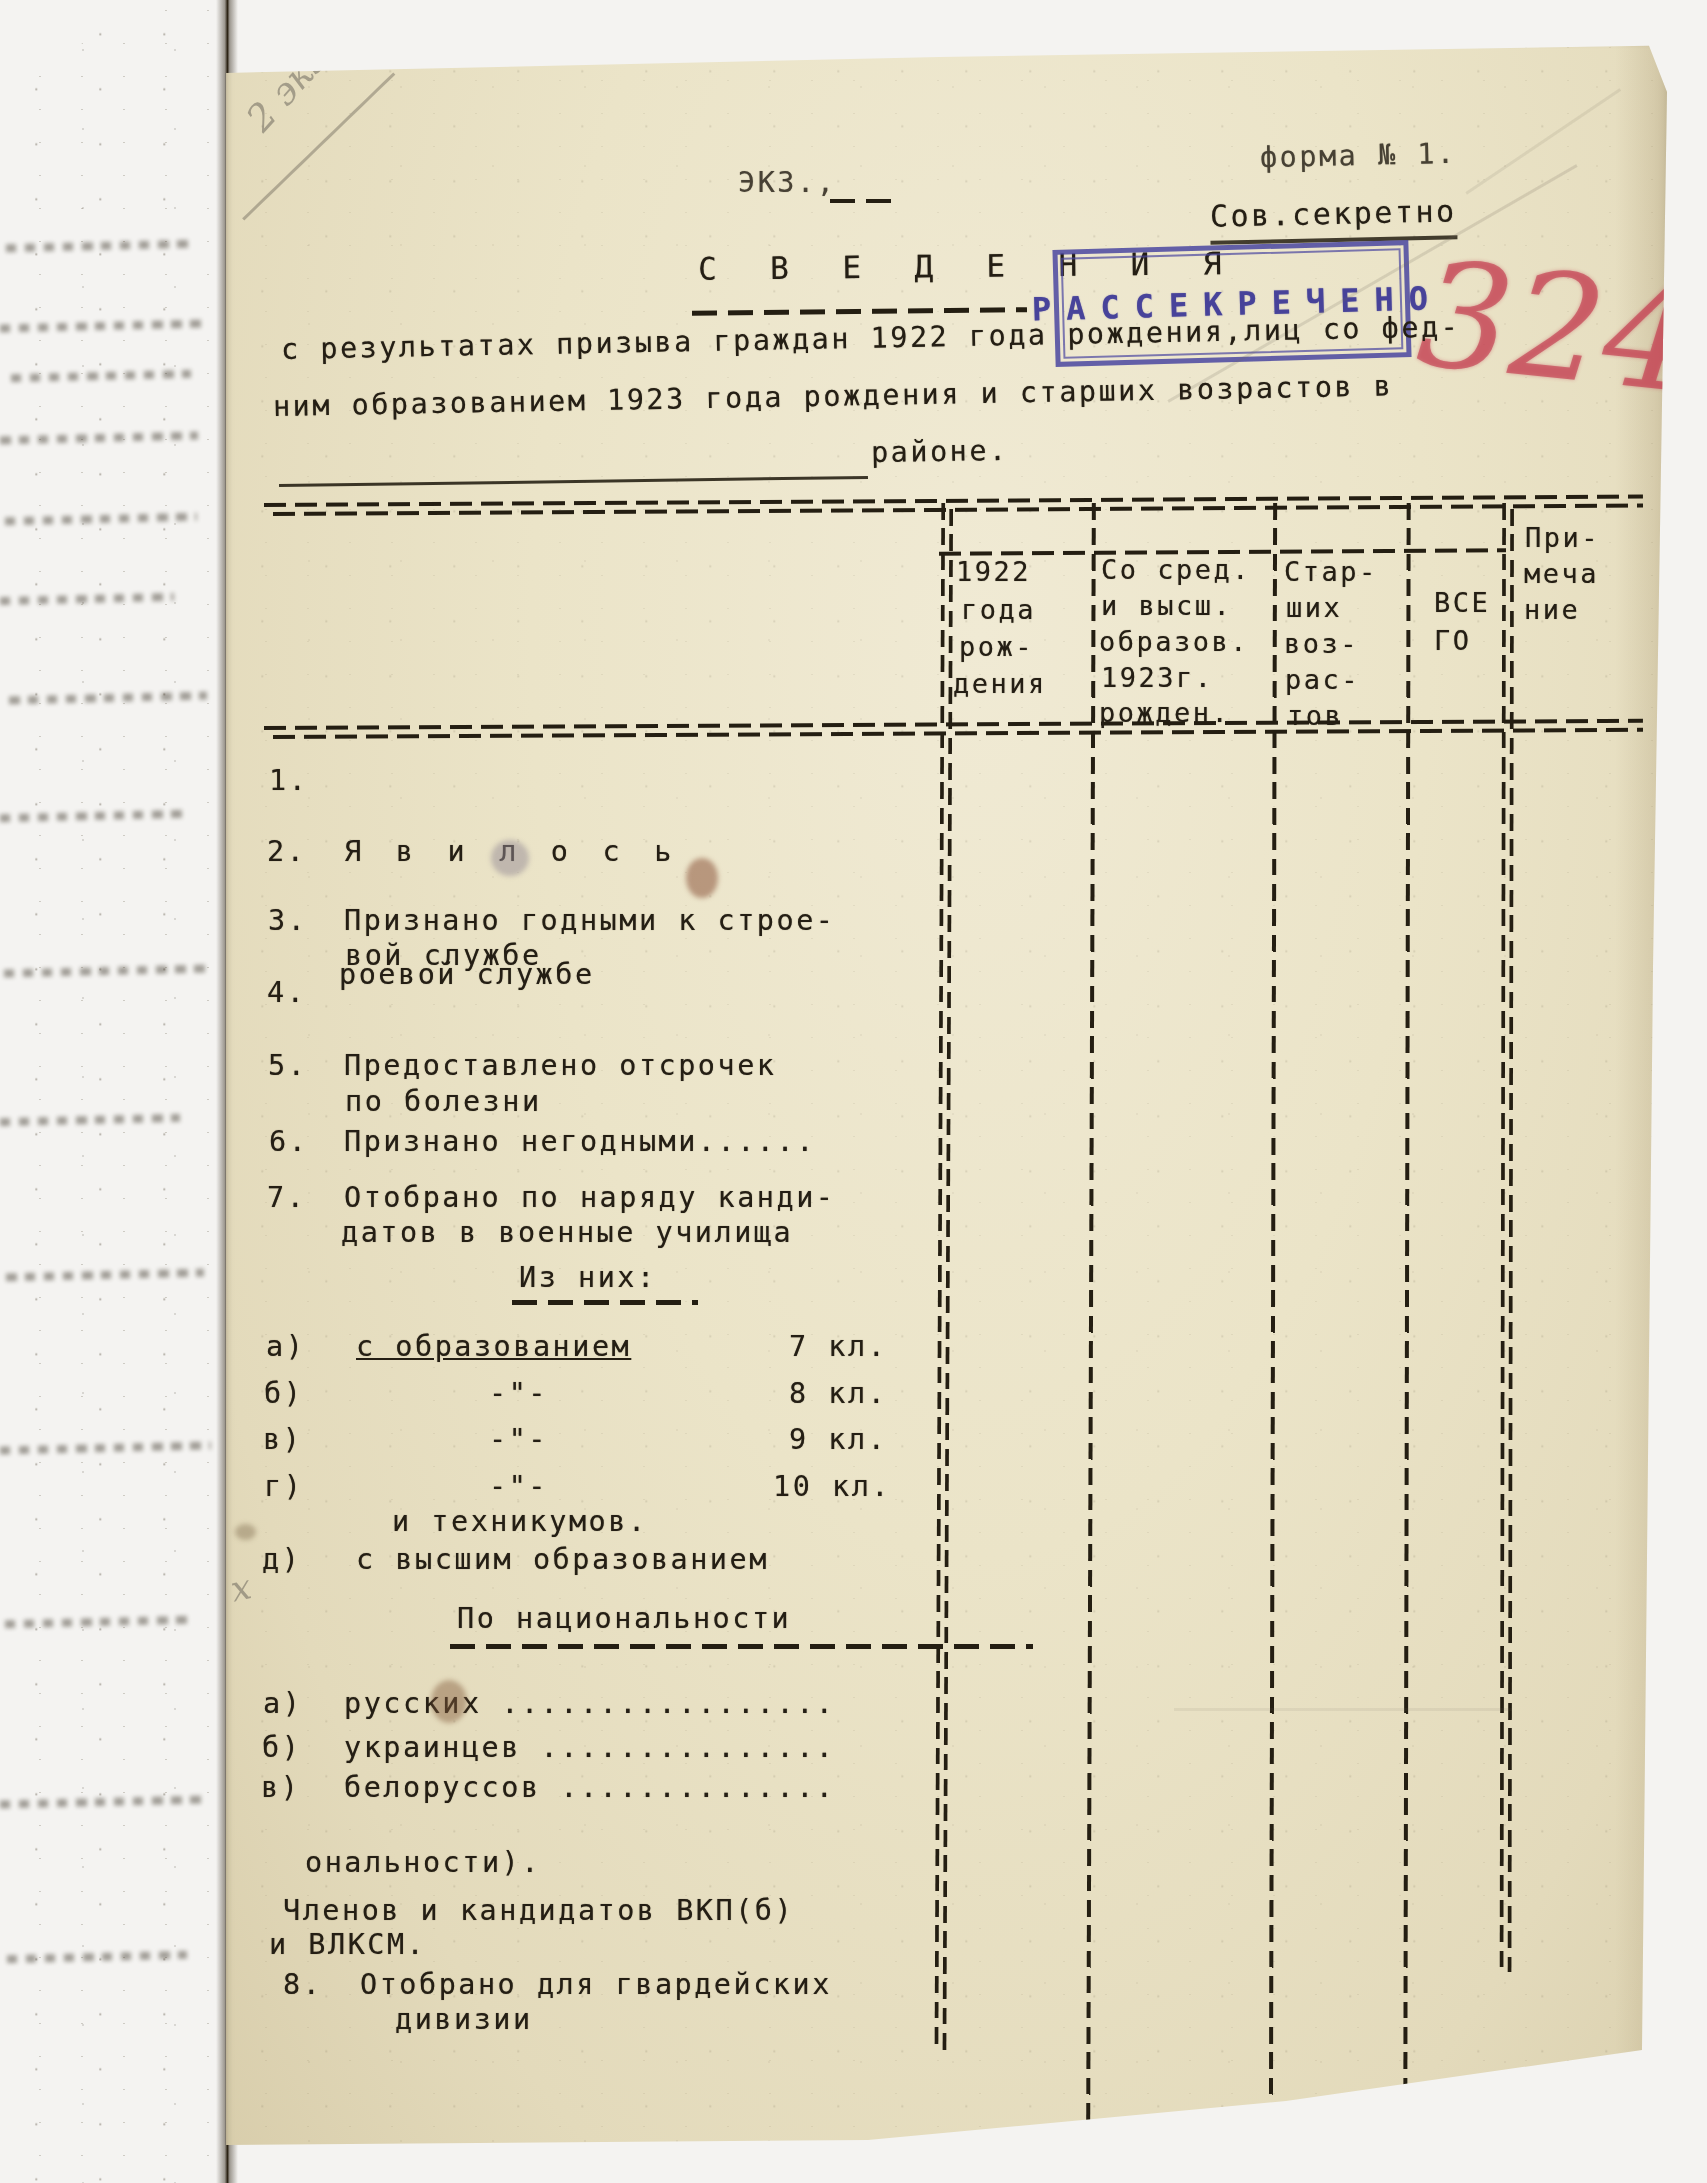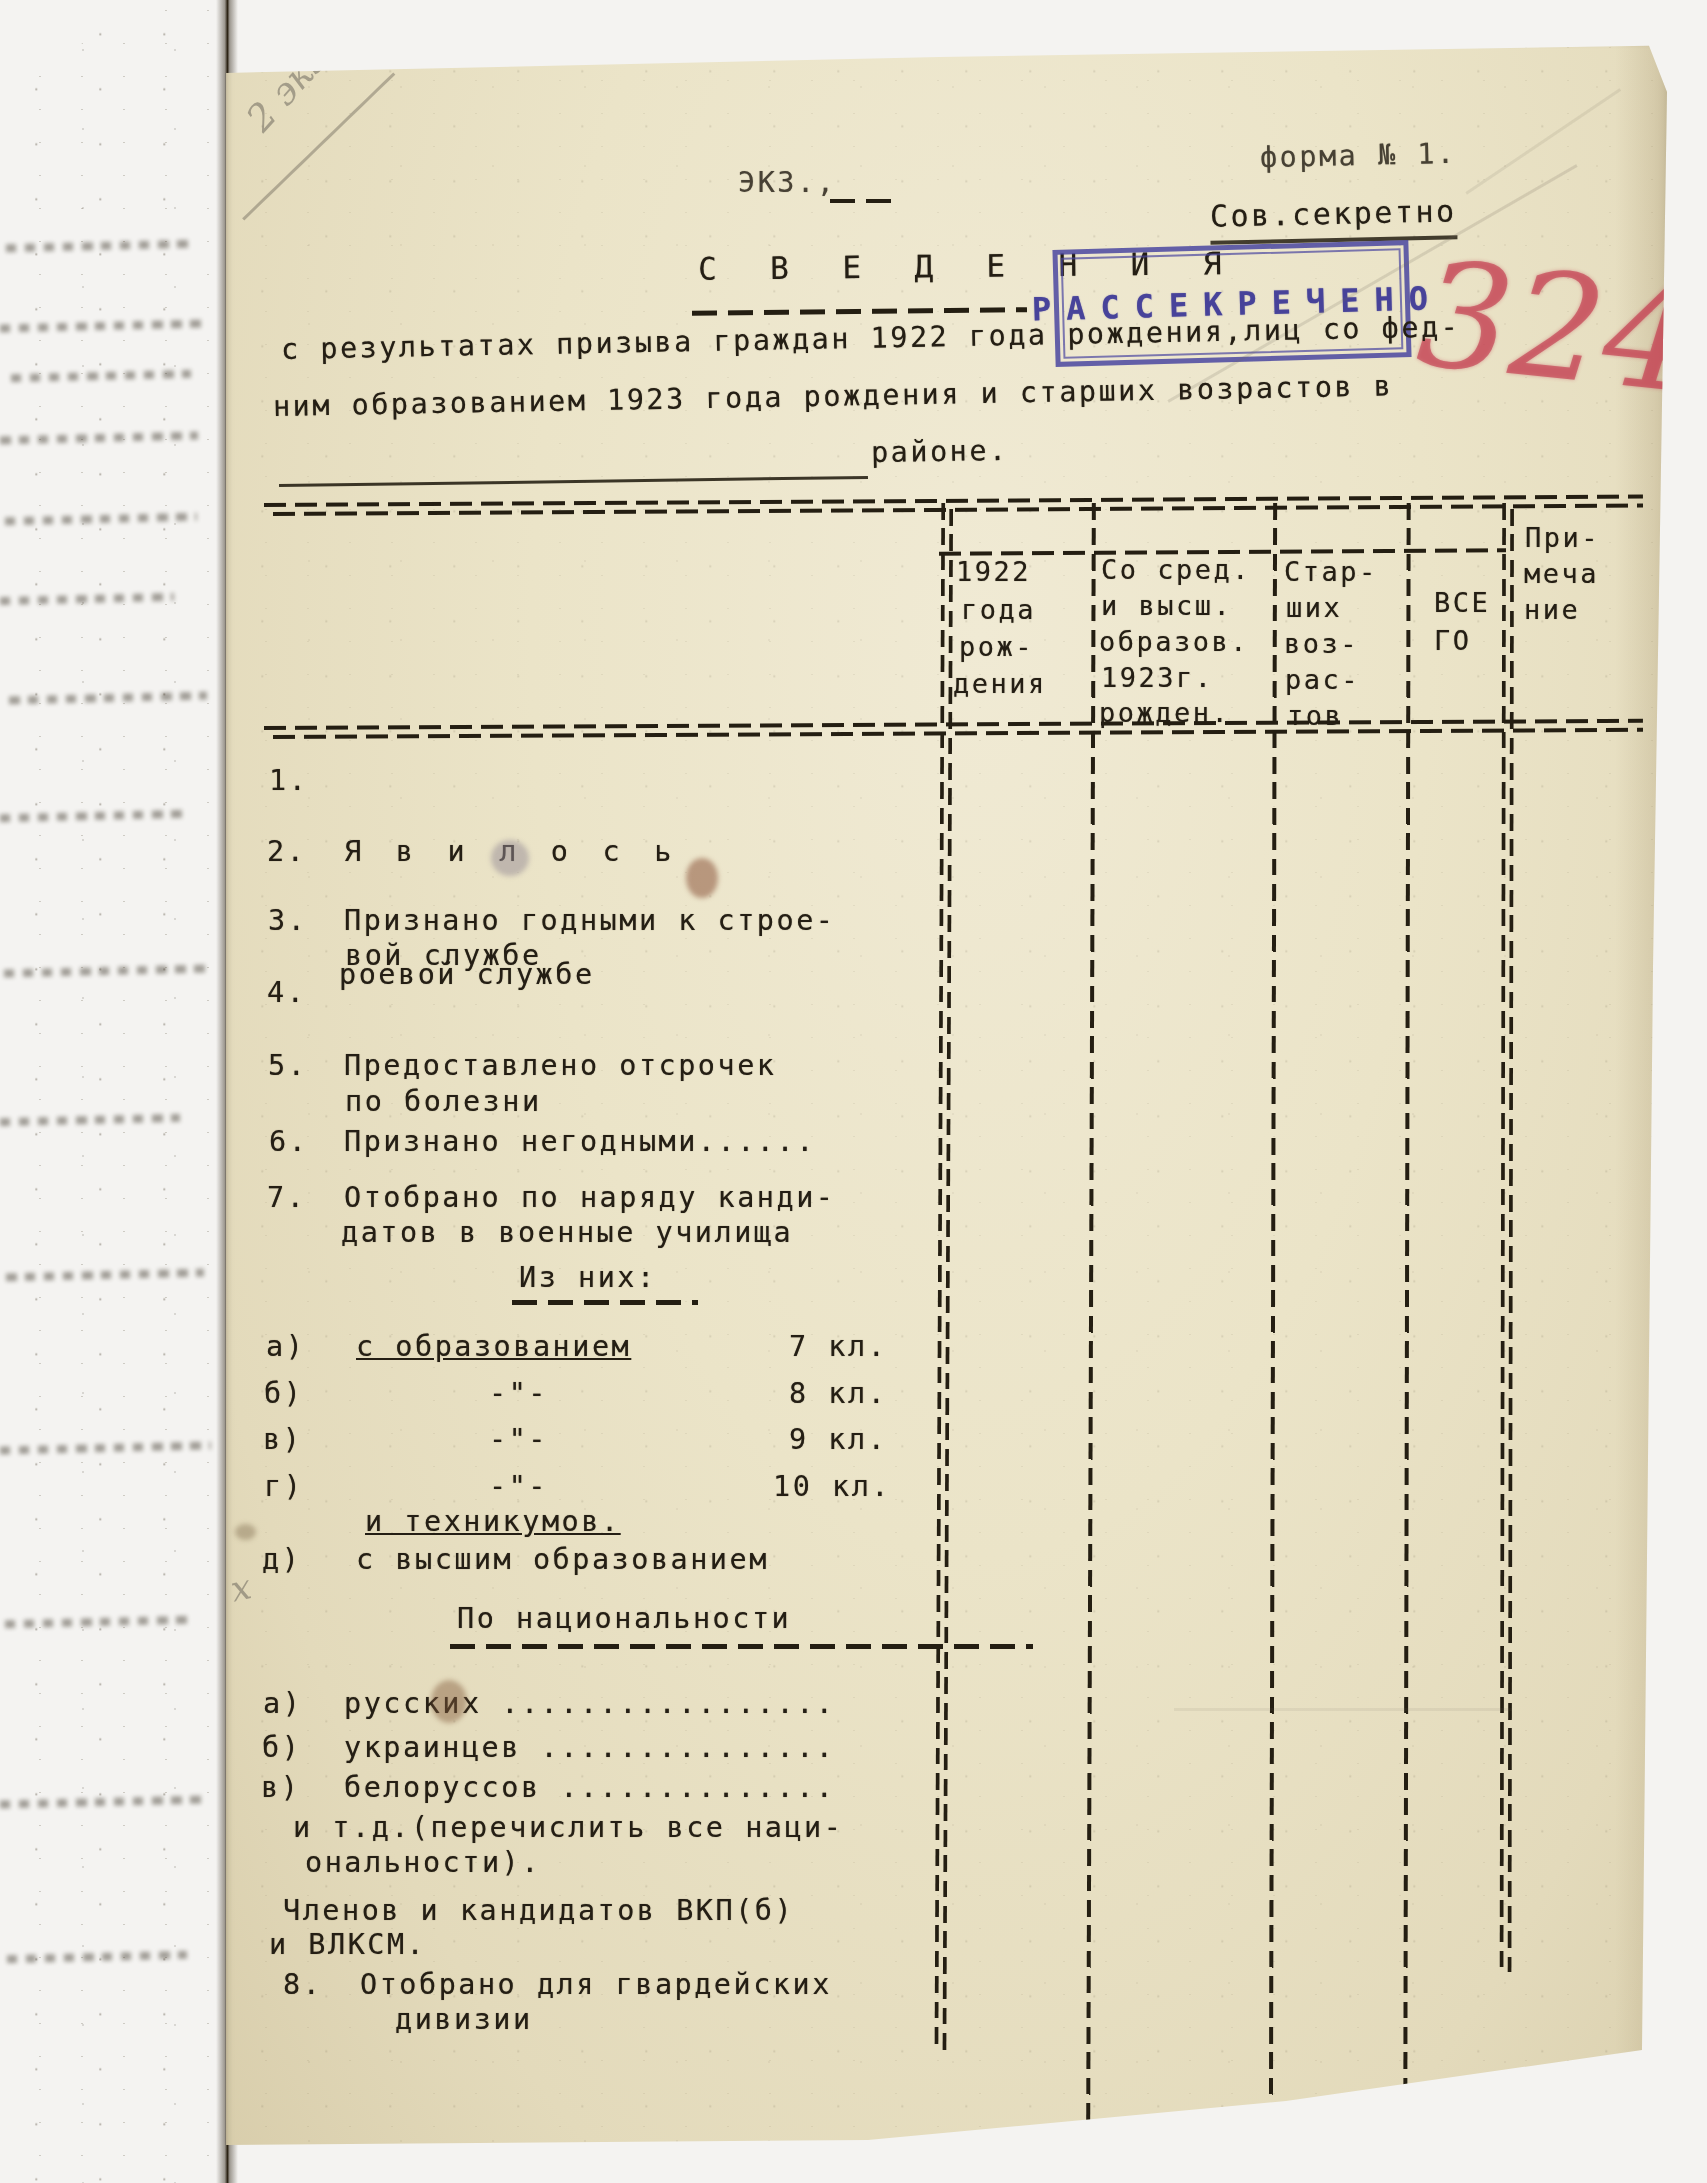--- a/index.html
+++ b/index.html
@@ -192,36 +192,35 @@
     <div class="abs tw" style="left:563px;top:1340px;">8 кл.</div>
 
     <div class="abs tw" style="left:37px;top:1386px;">в)</div>
     <div class="abs tw" style="left:263px;top:1386px;">-"-</div>
     <div class="abs tw" style="left:563px;top:1386px;">9 кл.</div>
 
     <div class="abs tw" style="left:38px;top:1433px;">г)</div>
     <div class="abs tw" style="left:263px;top:1433px;">-"-</div>
     <div class="abs tw" style="left:547px;top:1433px;">10 кл.</div>
 
-    <div class="abs tw" style="left:139px;top:1468px;text-decoration:underline;">и техникумов.</div>
+    <div class="abs tw" style="left:166px;top:1468px;">и техникумов.</div>
 
     <div class="abs tw" style="left:36px;top:1506px;">д)</div>
     <div class="abs tw" style="left:130px;top:1506px;">с высшим образованием</div>
 
     <div class="abs tw" style="left:231px;top:1565px;">По национальности</div>
     <div class="abs u-dash" style="left:224px;top:1607px;width:583px;"></div>
 
     <div class="abs tw" style="left:37px;top:1650px;">а)</div>
     <div class="abs tw" style="left:118px;top:1650px;">русских .................</div>
     <div class="abs tw" style="left:36px;top:1694px;">б)</div>
     <div class="abs tw" style="left:118px;top:1694px;">украинцев ...............</div>
     <div class="abs tw" style="left:35px;top:1734px;">в)</div>
     <div class="abs tw" style="left:118px;top:1734px;">белоруссов ..............</div>
 
-    <div class="abs tw" style="left:67px;top:1774px;">и т.д.(перечислить все наци-</div>
     <div class="abs tw" style="left:79px;top:1809px;">ональности).</div>
 
     <div class="abs tw" style="left:57px;top:1857px;">Членов и кандидатов ВКП(б)</div>
     <div class="abs tw" style="left:43px;top:1891px;">и ВЛКСМ.</div>
 
     <div class="abs tw" style="left:57px;top:1931px;">8.</div>
     <div class="abs tw" style="left:134px;top:1931px;">Отобрано для гвардейских</div>
     <div class="abs tw" style="left:169px;top:1966px;">дивизии</div>
 
     <div class="abs pencil" style="left:5px;top:1531px;font-size:35px;transform:rotate(-12deg);">х</div>

